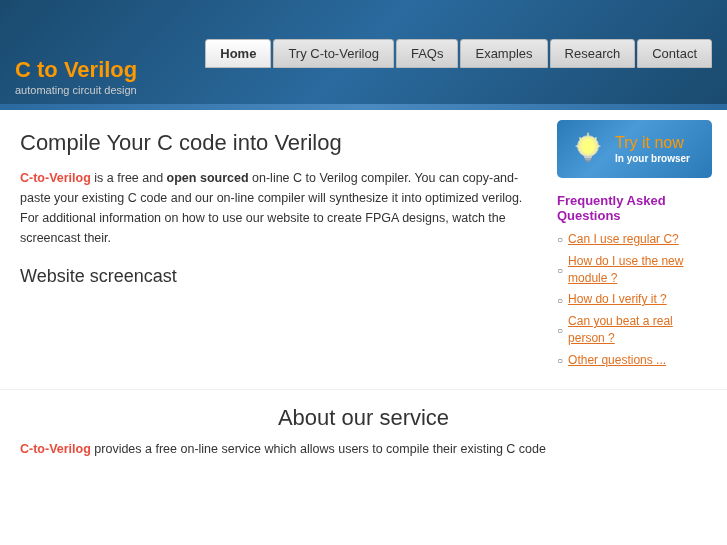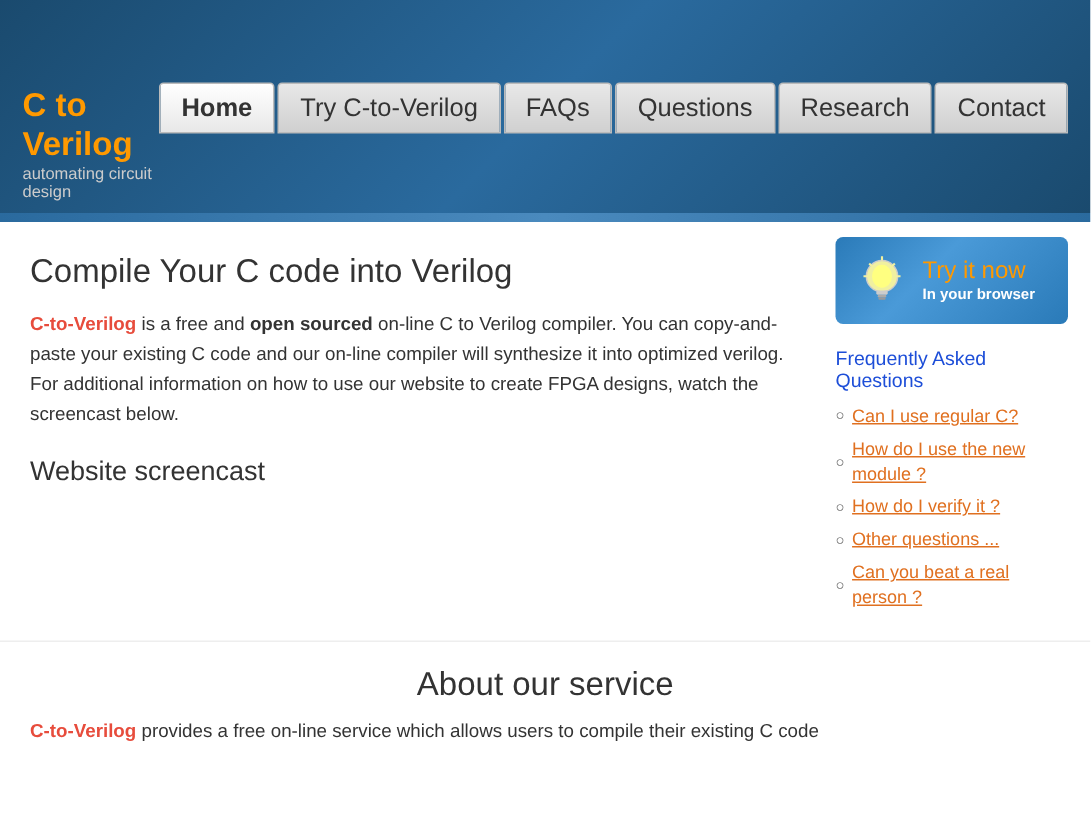--- a/index.html
+++ b/index.html
@@ -20,21 +20,21 @@
     
     #nav {
       display: flex;
       align-items: center;
     }
     .nav-item {
       background: linear-gradient(to bottom, #e8e8e8, #d0d0d0);
       border: 1px solid #bbb;
       border-radius: 3px 3px 0 0;
       padding: 6px 14px;
-      font-size: 17px;
+      font-size: 13px;
       color: #333;
       cursor: pointer;
       margin-left: 2px;
       white-space: nowrap;
     }
     .nav-item.active { background: linear-gradient(to bottom, #fff, #e8e8e8); font-weight: bold; }
 
     
     #stripe {
       background: linear-gradient(to right, #2a6a9e, #4a8abe, #2a6a9e);
@@ -94,23 +94,23 @@
       width: 38px;
       height: 38px;
       flex-shrink: 0;
       margin-right: 8px;
     }
     #try-now-text-area { display: flex; flex-direction: column; }
     #try-now-line1 { color: #f90; font-size: 16px; font-weight: normal; line-height: 1.2; }
     #try-now-line2 { color: #fff; font-size: 10px; font-weight: bold; line-height: 1.2; }
 
     #faq-title {
-      color: #1d4ed8;
+      color: #a21caf;
       font-size: 13px;
-      font-weight: normal;
+      font-weight: bold;
       margin-bottom: 8px;
     }
     #faq-list { list-style: none; padding: 0; }
     #faq-list li {
       display: flex;
       align-items: center;
       margin-bottom: 5px;
       font-size: 12px;
     }
     #faq-list li::before {
@@ -152,34 +152,34 @@
 
 <div id="header">
   <div id="logo-area">
     <a id="site-title">C to Verilog</a>
     <span id="site-subtitle">automating circuit design</span>
   </div>
   <div id="nav">
     <div class="nav-item active">Home</div>
     <div class="nav-item">Try C-to-Verilog</div>
     <div class="nav-item">FAQs</div>
-    <div class="nav-item">Questions</div>
+    <div class="nav-item">Examples</div>
     <div class="nav-item">Research</div>
     <div class="nav-item">Contact</div>
   </div>
 </div>
 
 <div id="stripe"></div>
 
 <div id="main">
 
   <div id="content">
     <h1 class="page-title">Compile Your C code into Verilog</h1>
     <p class="intro-text">
-      <span class="brand">C-to-Verilog</span><span> is a free and </span><span class="bold-text">open sourced</span><span> on-line C to Verilog compiler. You can copy-and-paste your existing C code and our on-line compiler will synthesize it into optimized verilog. For additional information on how to use our website to create FPGA designs, watch the screencast below.</span>
+      <span class="brand">C-to-Verilog</span><span> is a free and </span><span class="bold-text">open sourced</span><span> on-line C to Verilog compiler. You can copy-and-paste your existing C code and our on-line compiler will synthesize it into optimized verilog. For additional information on how to use our website to create FPGA designs, watch the screencast their.</span>
     </p>
     <h2 class="section-title">Website screencast</h2>
   </div>
 
   <div id="sidebar">
     <div id="try-now-box">
       <svg id="bulb-icon" viewBox="0 0 40 40" xmlns="http://www.w3.org/2000/svg">
         <circle cx="20" cy="17" r="11" fill="#f0f0a0" stroke="#ccc" stroke-width="1"></circle>
         <ellipse cx="20" cy="17" rx="7" ry="8" fill="#ffff80"></ellipse>
         <rect x="16" y="27" width="8" height="3" rx="1" fill="#ccc"></rect>
@@ -202,24 +202,24 @@
       <li>
           <a>Can I use regular C?</a>
         </li>
       <li>
           <a>How do I use the new module ?</a>
         </li>
       <li>
           <a>How do I verify it ?</a>
         </li>
       <li>
+          <a>Can you beat a real person ?</a>
+        </li>
+      <li>
           <a>Other questions ...</a>
-        </li>
-      <li>
-          <a>Can you beat a real person ?</a>
         </li>
     </ul>
   </div>
 </div>
 
 <div id="bottom-section">
   <h2 class="about-title">About our service</h2>
   <p class="about-text">
     <span class="brand">C-to-Verilog</span><span> provides a free on-line service which allows users to compile their existing C code</span>
   </p>

